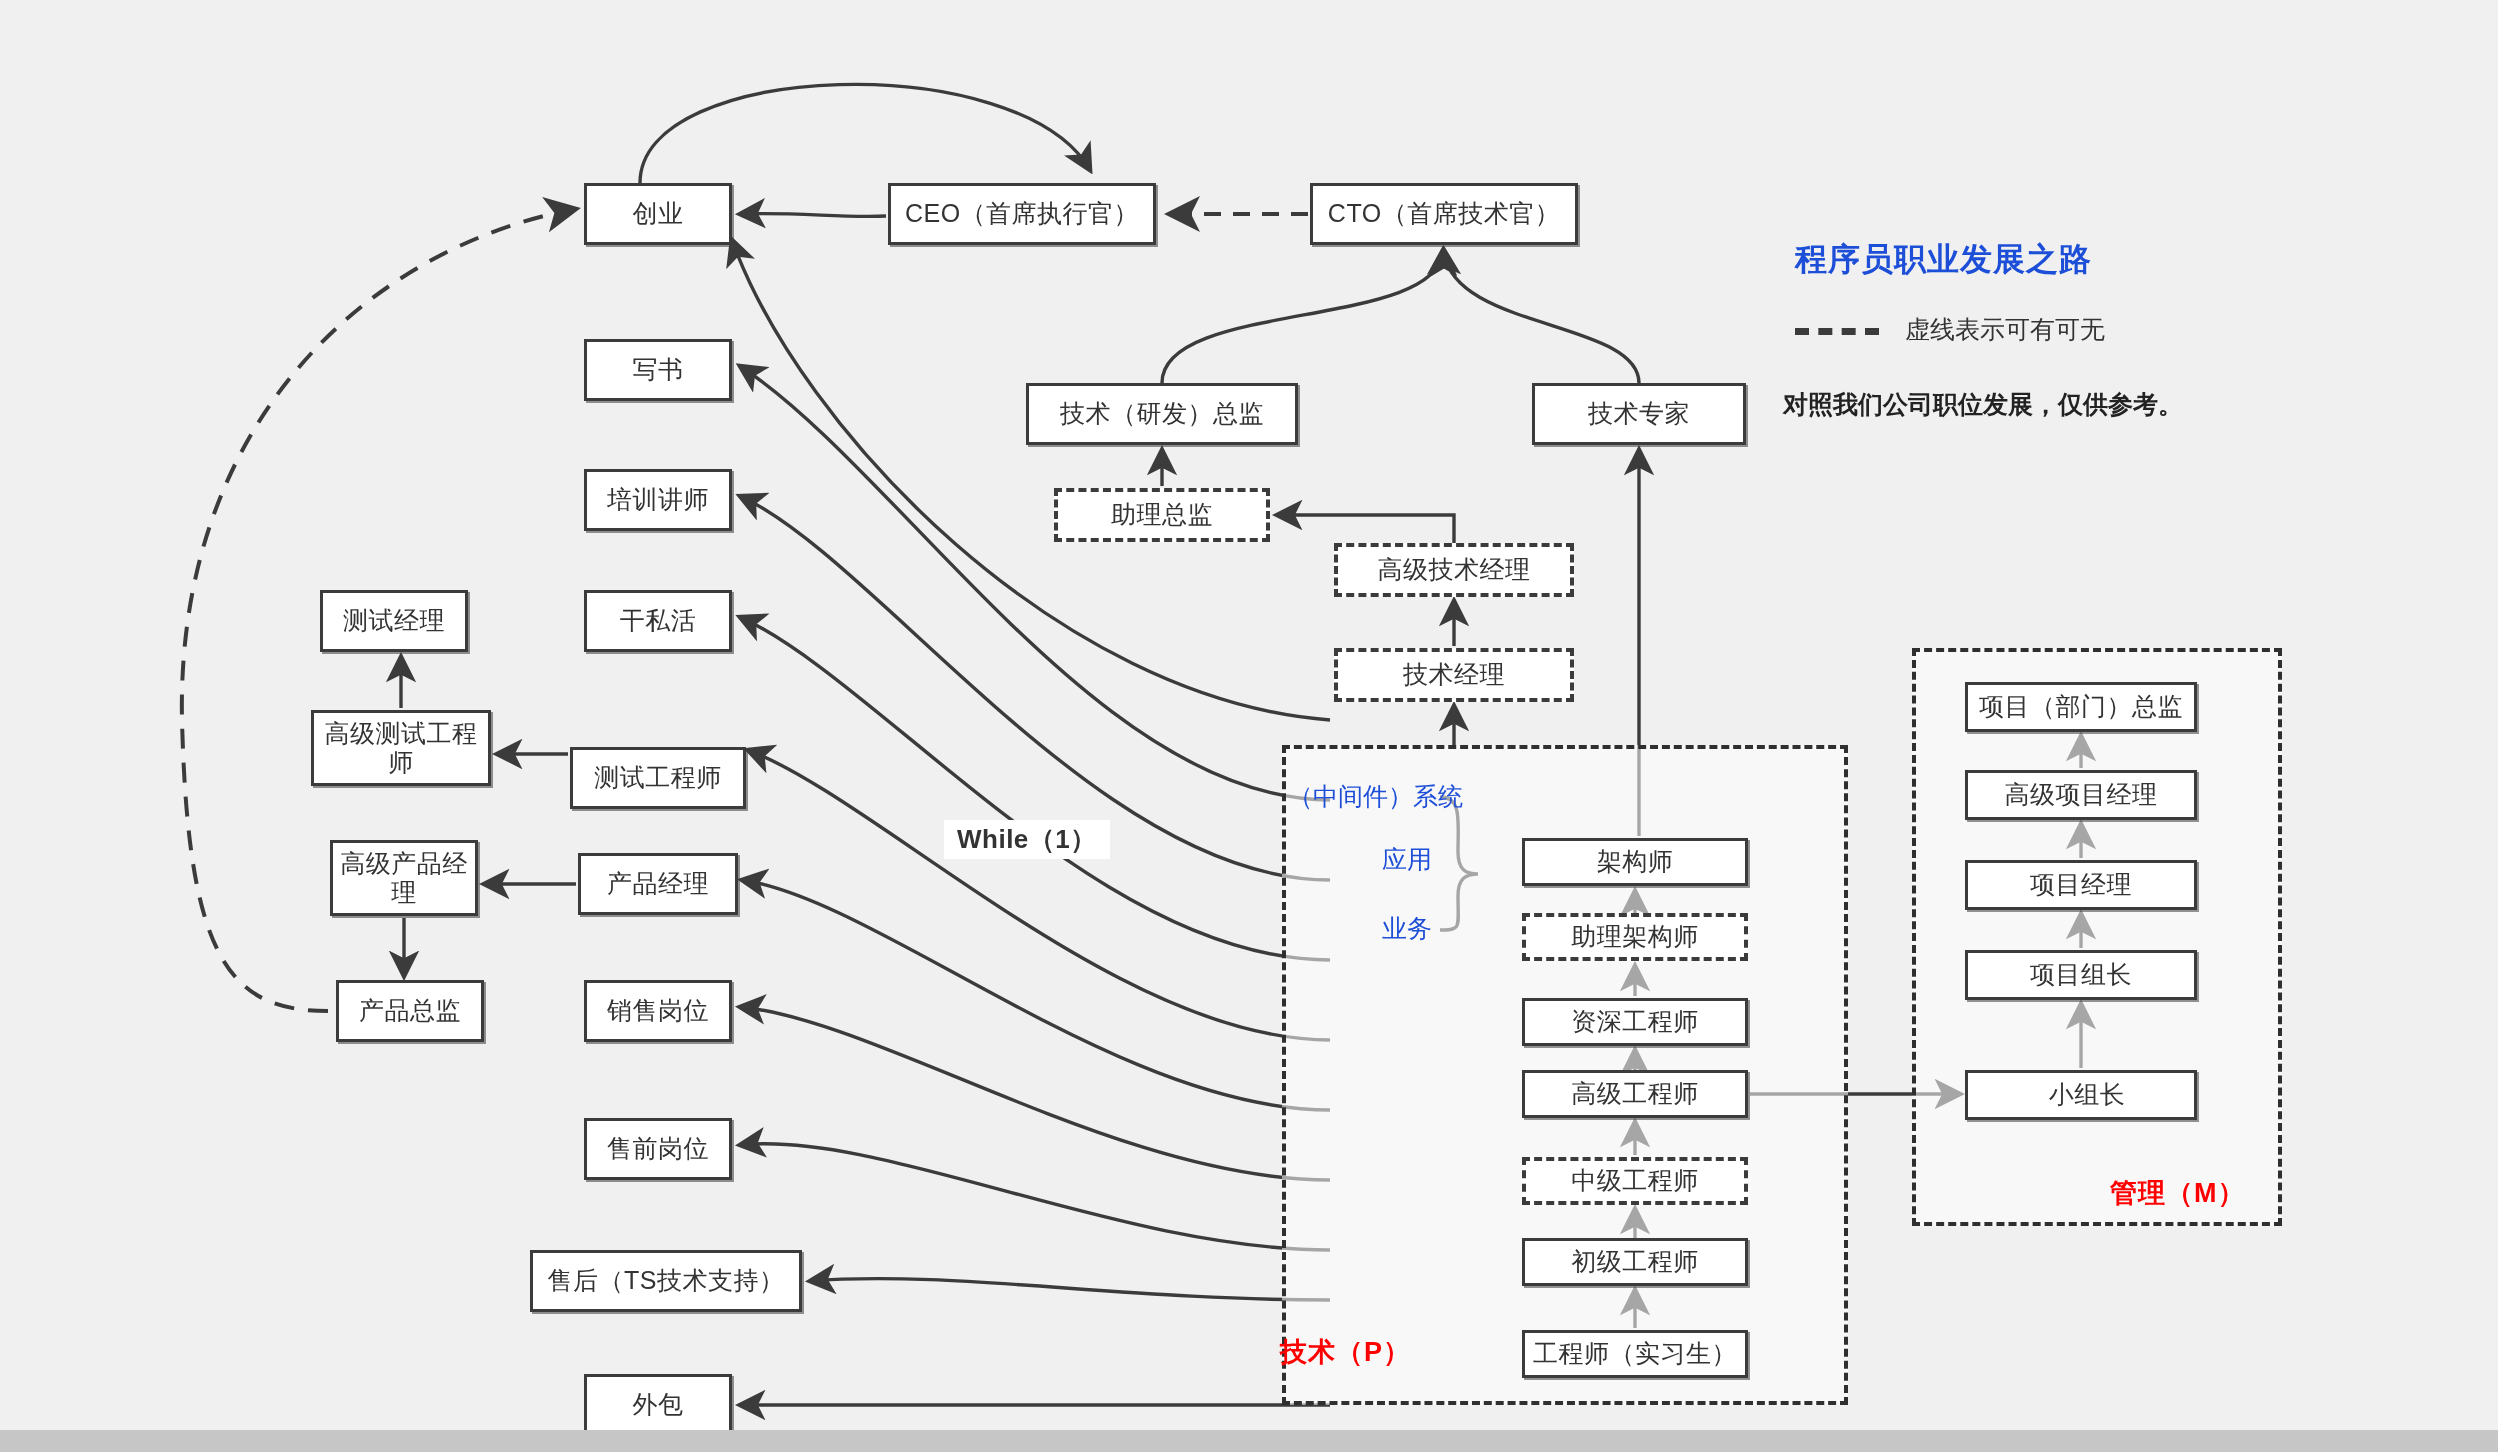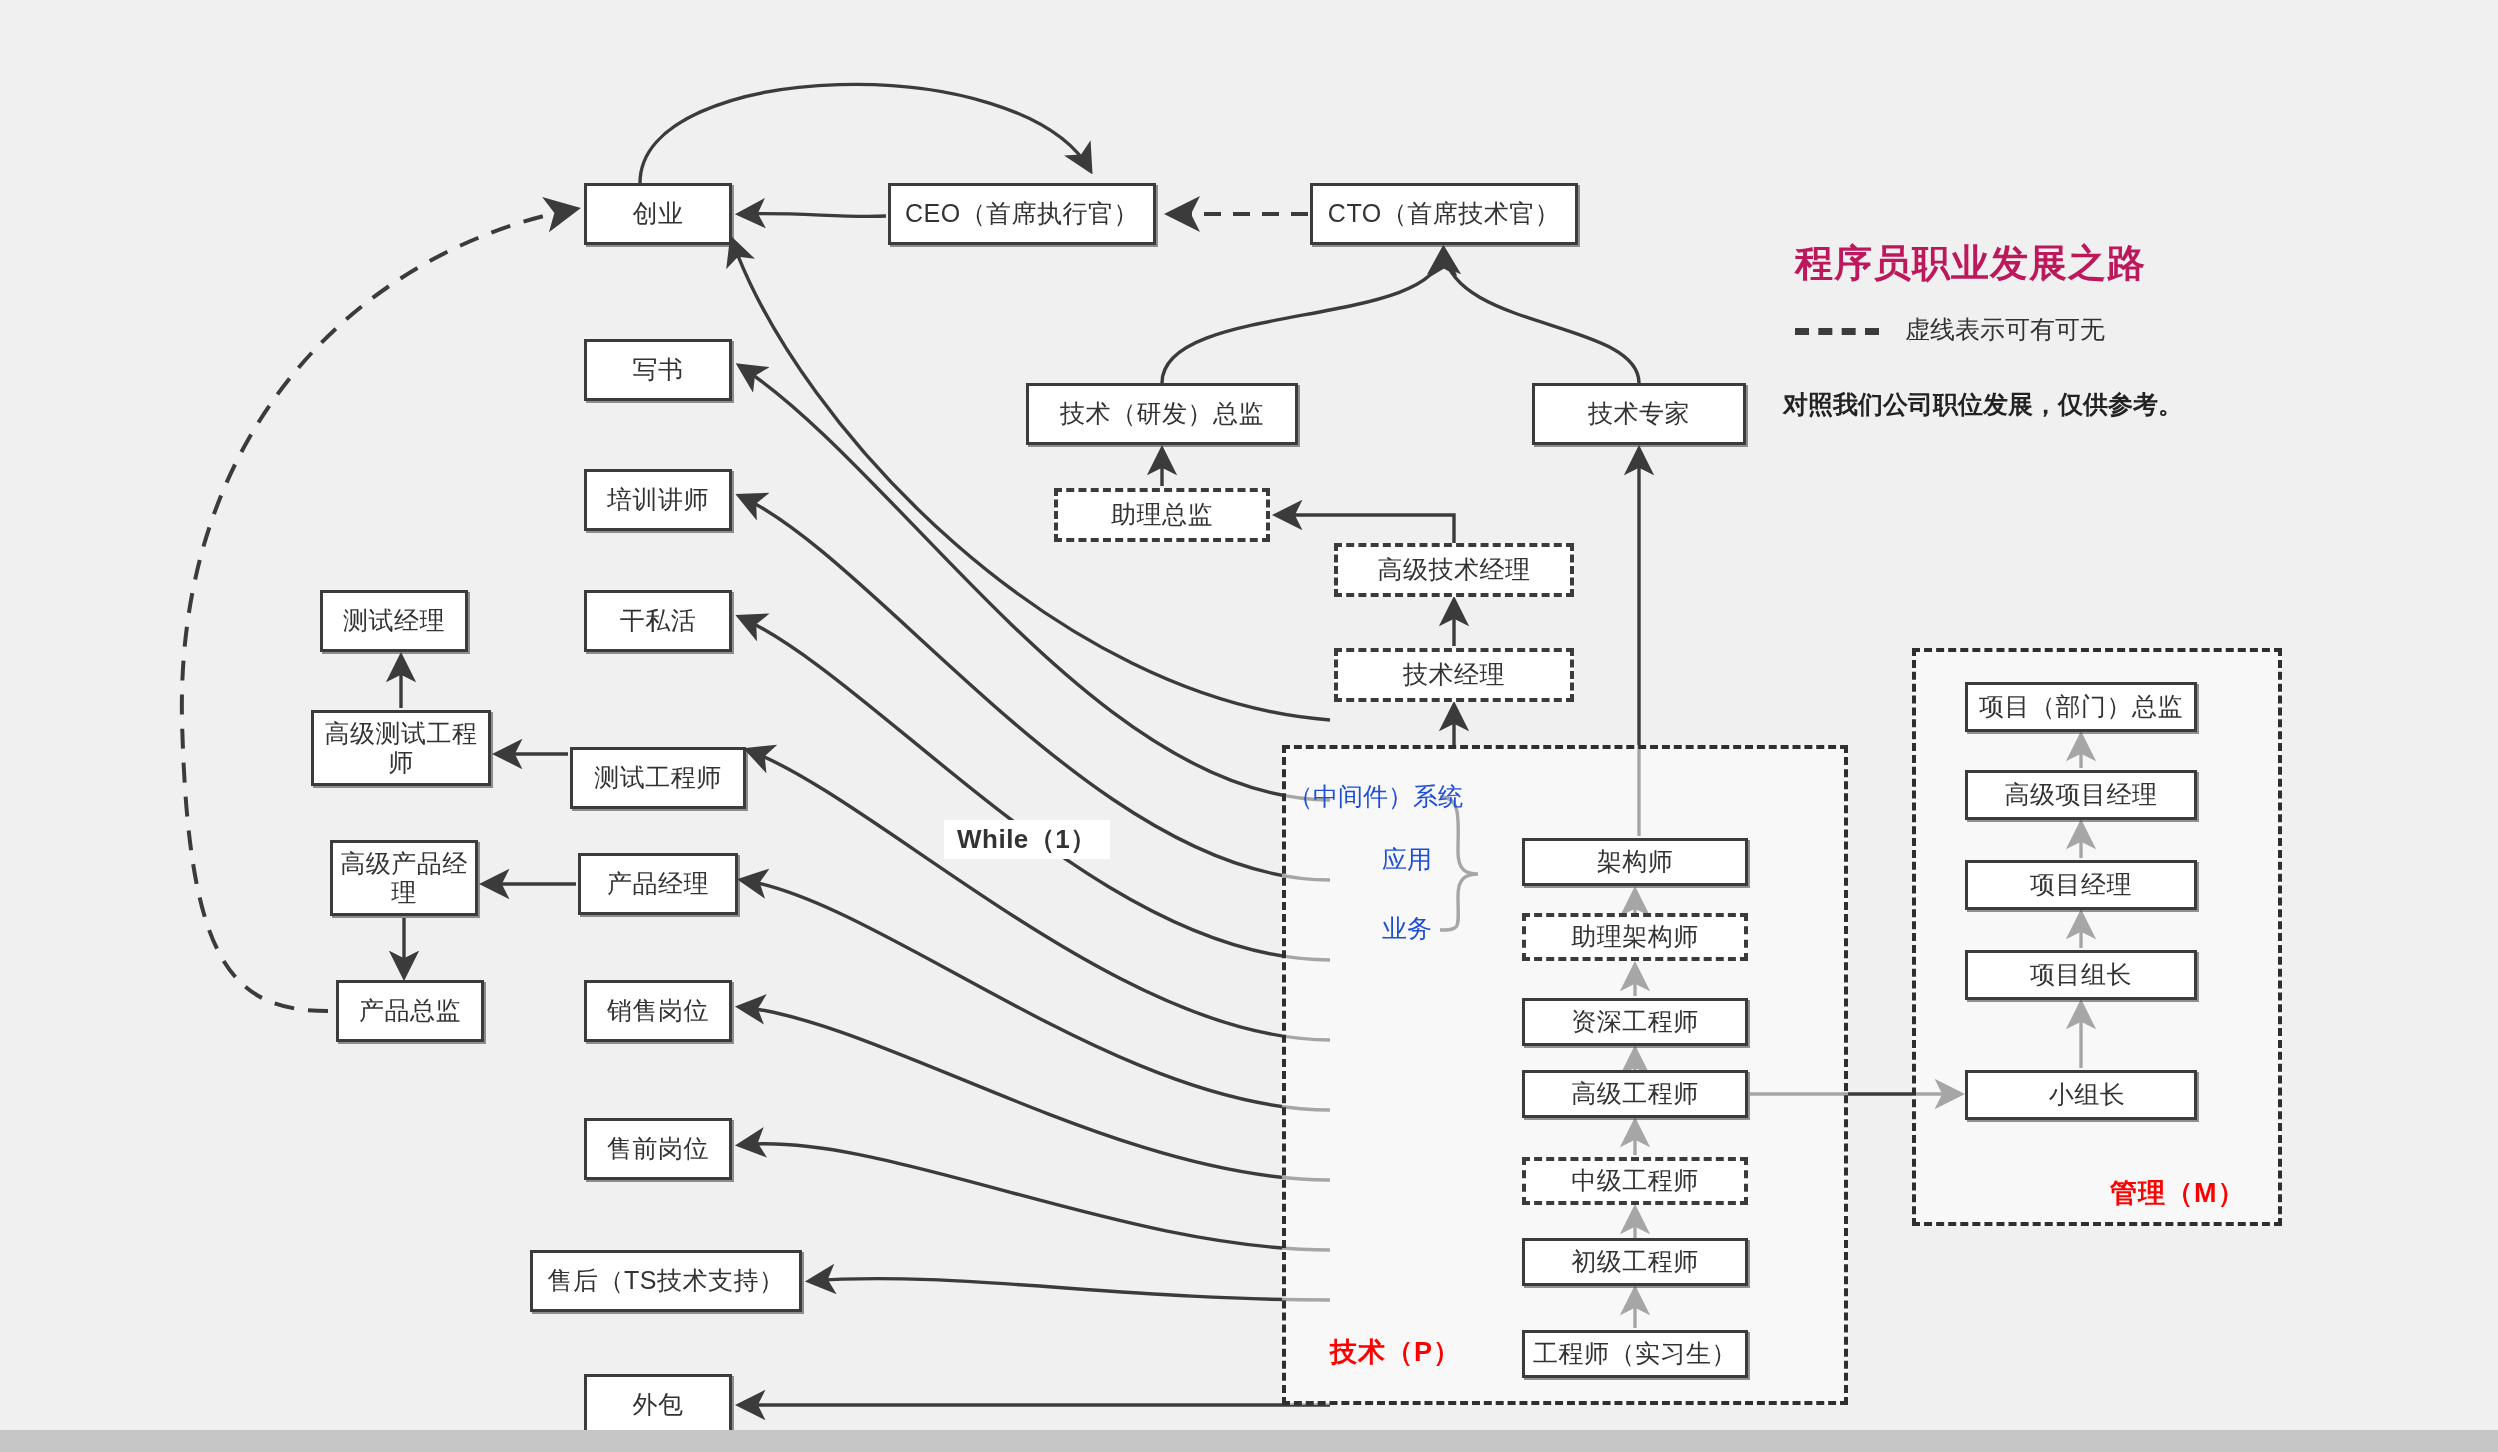--- a/index.html
+++ b/index.html
@@ -38,23 +38,23 @@
   }
   .region-label{
     position:absolute;
     color:#ff0000;
     font-weight:bold;
     font-size:27px;
     letter-spacing:1px;
   }
   .title{
     position:absolute;
-    color:#be185d;
-    font-weight:bold;
-    font-size:38px;
+    color:#1d4ed8;
+    font-weight:bold;
+    font-size:32px;
     letter-spacing:1px;
     font-family:Liberation Mono, monospace;
   }
   .legend-text{
     position:absolute;
     color:#333;
     font-size:25px;
   }
   .legend-note{
     position:absolute;
@@ -159,21 +159,21 @@
 
       <path d="M 1330,720 C 1060,700 800,430 732,240"></path>
     </g>
 
     <g fill="none" stroke="#3b3b3b" stroke-width="3.4">
       <path d="M 1440,797 C 1462,797 1458,820 1458,852 C 1458,870 1466,874 1478,874 C 1466,874 1458,878 1458,896 C 1458,928 1462,930 1440,930"></path>
     </g>
   </svg>
 
   <div class="region" id="region-tech-p" style="left:1282px;top:745px;width:566px;height:660px;"></div>
-  <div class="region-label" style="left:1330px;top:1334px;">技术（P）</div>
+  <div class="region-label" style="left:1280px;top:1334px;">技术（P）</div>
 
   <div class="region" id="region-manage-m" style="left:1912px;top:648px;width:370px;height:578px;"></div>
   <div class="region-label" style="left:2110px;top:1175px;">管理（M）</div>
 
   <div id="node-layer">
       <div class="node" style="left: 584px; top: 183px; width: 148px; height: 62px;">
         <span>创业</span>
       </div>
       <div class="node" style="left: 888px; top: 183px; width: 268px; height: 62px;">
         <span>CEO（首席执行官）</span>

